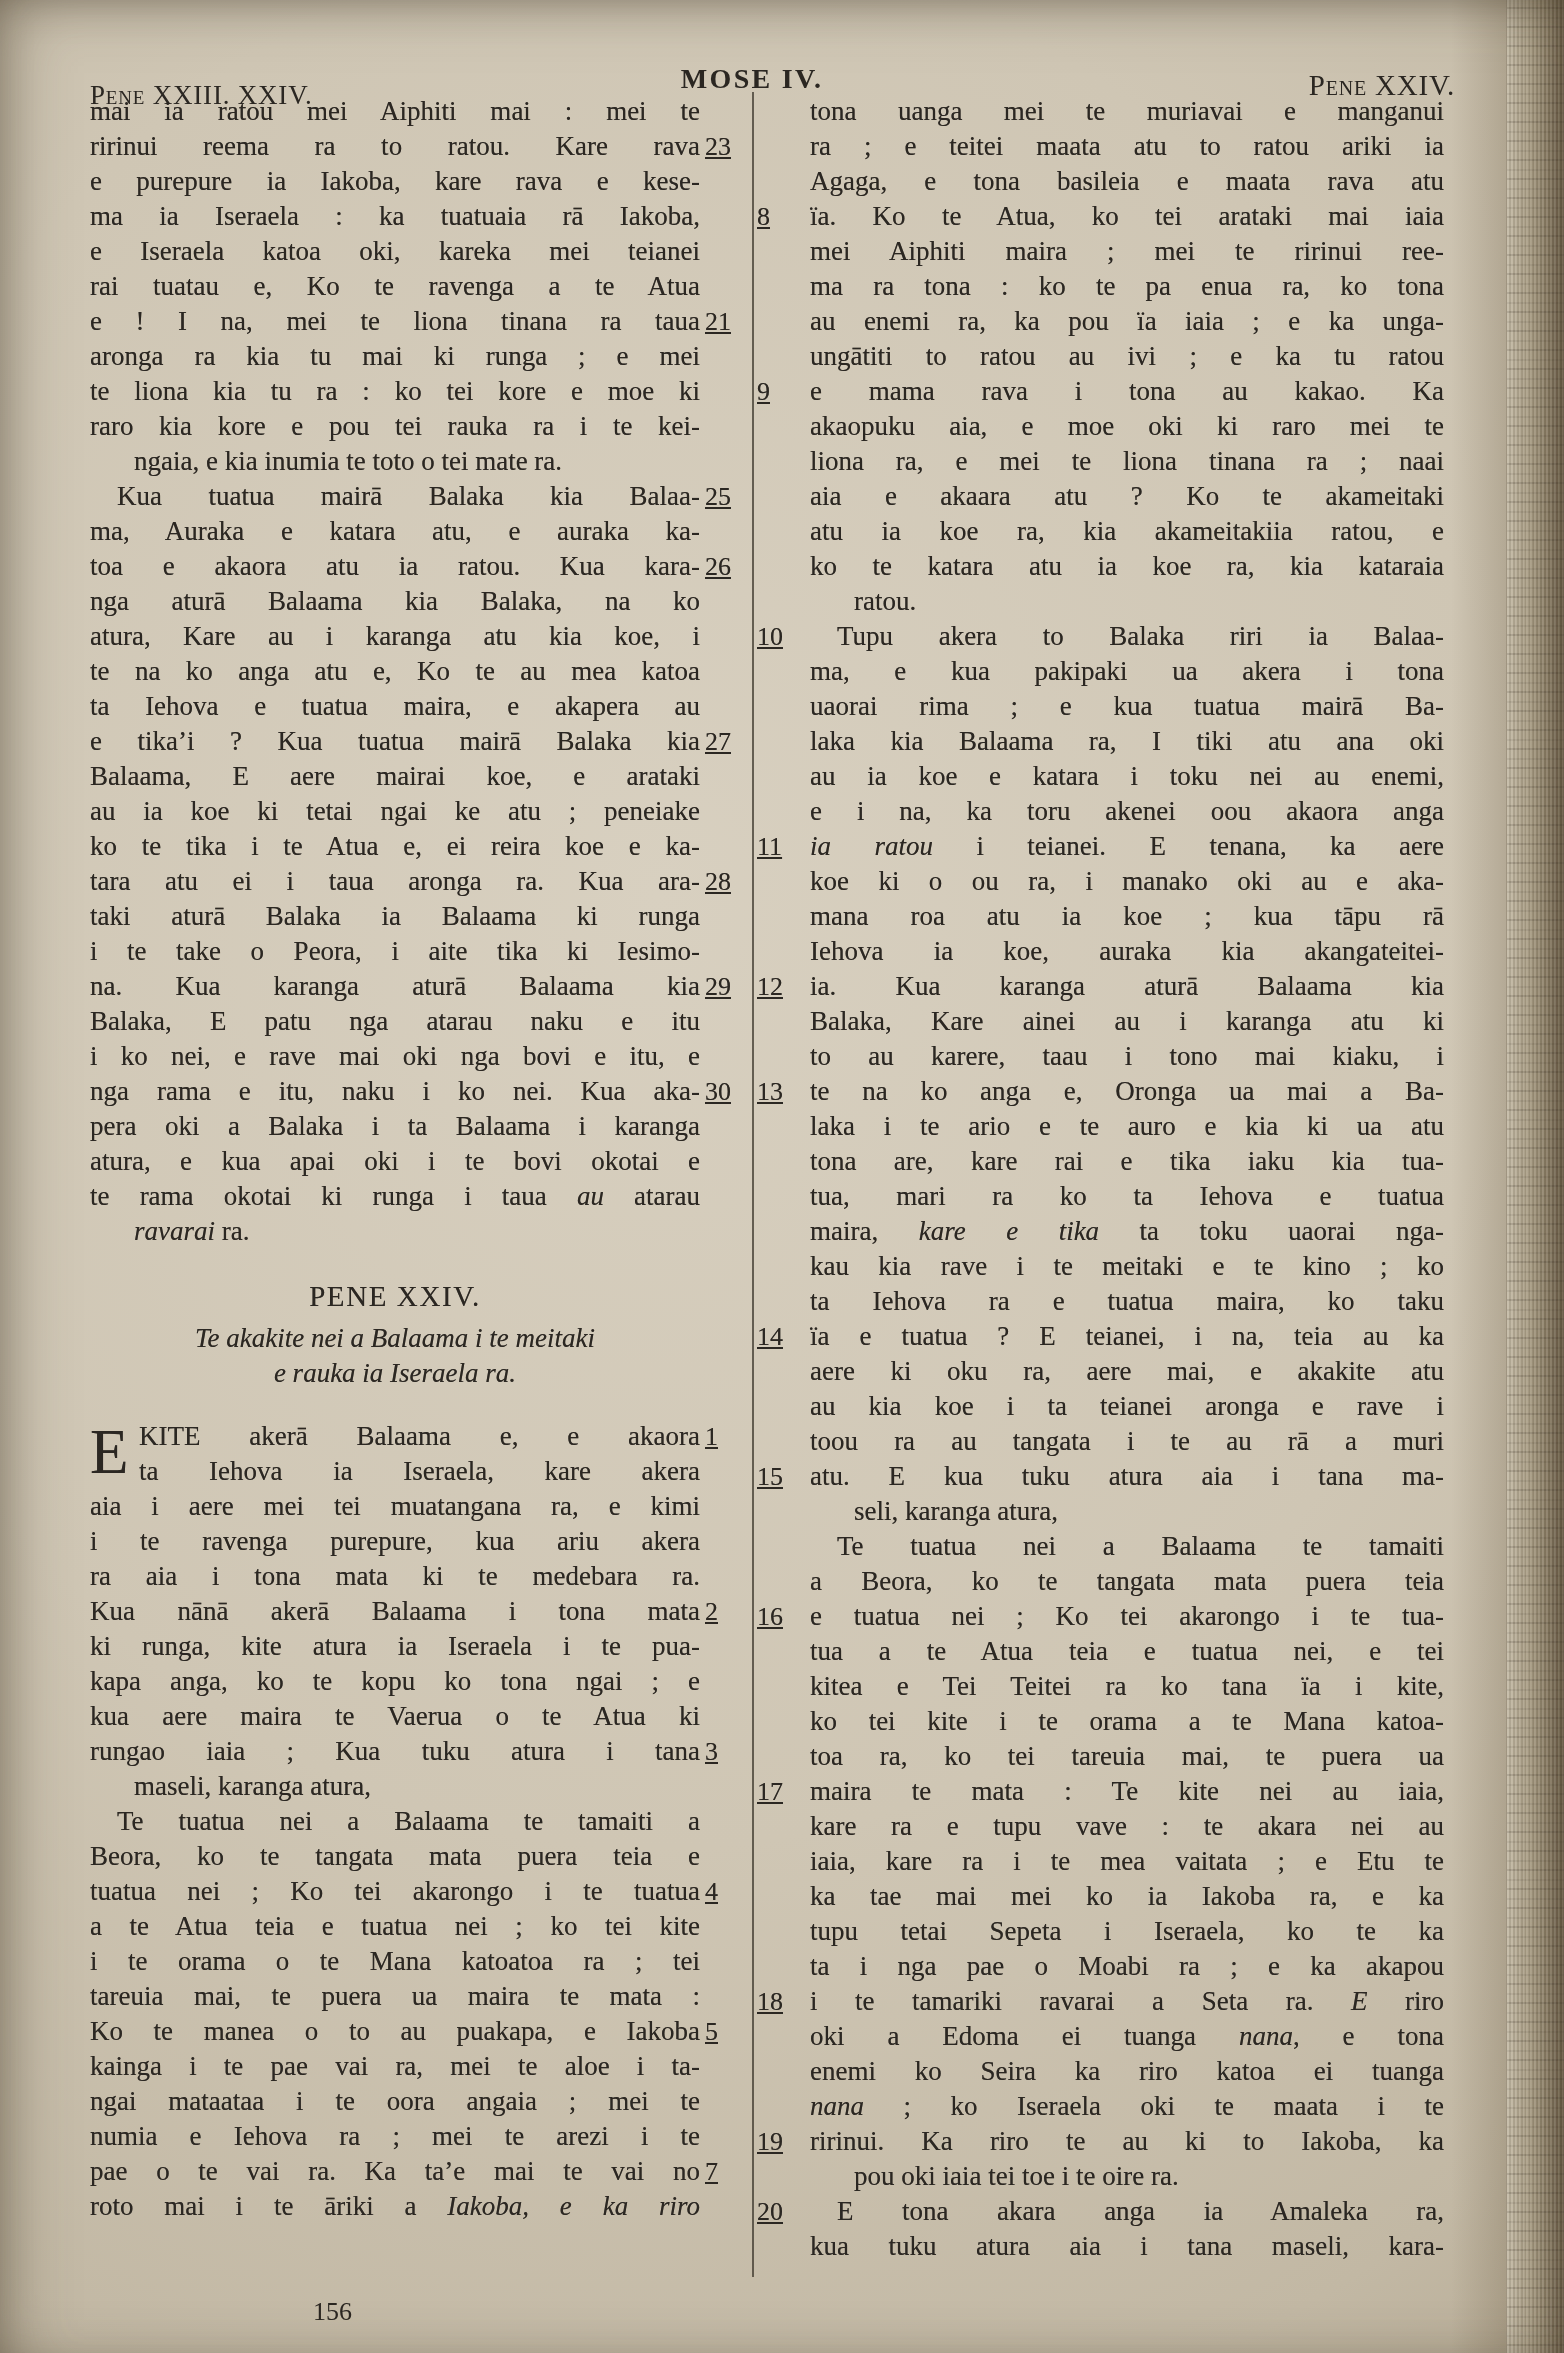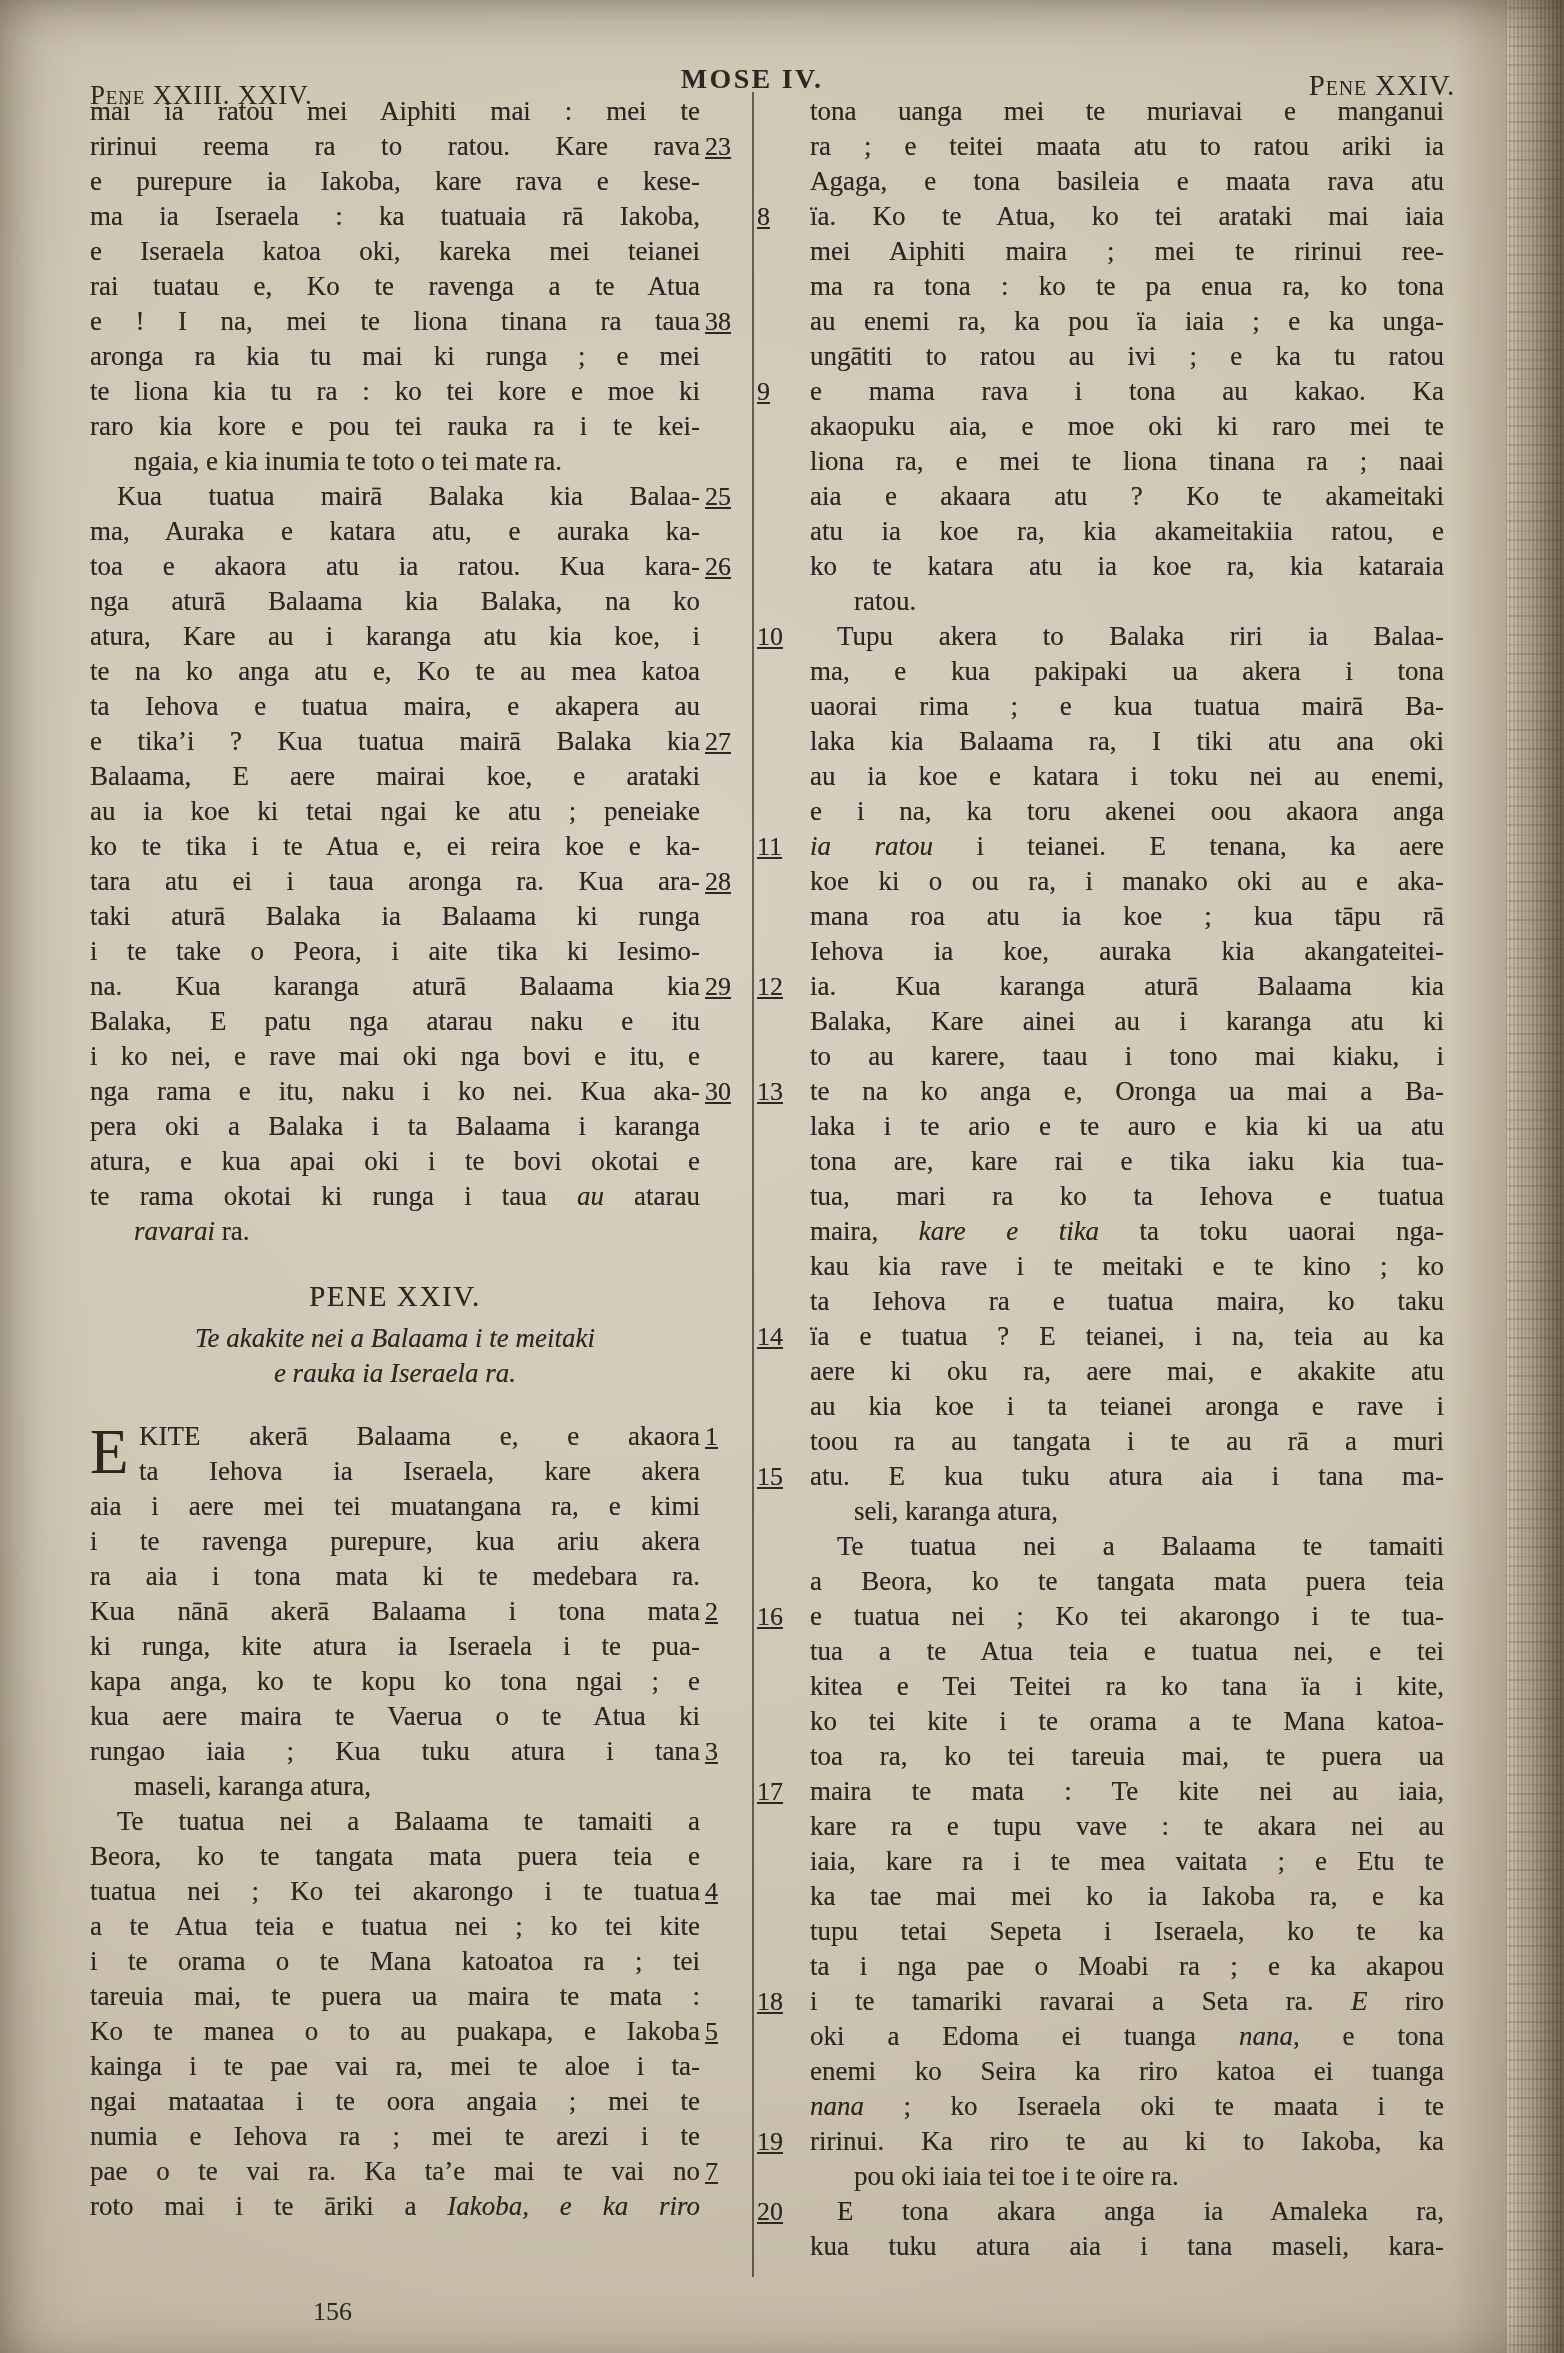--- a/index.html
+++ b/index.html
@@ -75,21 +75,21 @@
 
   <div class="rule"></div>
 
   <div class="col" id="col-left">
       <div class="line"><span class="txt">mai ia ratou mei Aiphiti mai : mei te</span></div>
       <div class="line"><span class="txt">ririnui reema ra to ratou.  Kare rava</span><span class="verse">23</span></div>
       <div class="line"><span class="txt">e purepure ia Iakoba, kare rava e kese-</span></div>
       <div class="line"><span class="txt">ma ia Iseraela : ka tuatuaia rā Iakoba,</span></div>
       <div class="line"><span class="txt">e Iseraela katoa oki, kareka mei teianei</span></div>
       <div class="line"><span class="txt">rai tuatau e, Ko te ravenga a te Atua</span></div>
-      <div class="line"><span class="txt">e !  I na, mei te liona tinana ra taua</span><span class="verse">38</span></div>
+      <div class="line"><span class="txt">e !  I na, mei te liona tinana ra taua</span><span class="verse">21</span></div>
       <div class="line"><span class="txt">aronga ra kia tu mai ki runga ; e mei</span></div>
       <div class="line"><span class="txt">te liona kia tu ra : ko tei kore e moe ki</span></div>
       <div class="line"><span class="txt">raro kia kore e pou tei rauka ra i te kei-</span></div>
       <div class="line s-e"><span class="txt">ngaia, e kia inumia te toto o tei mate ra.</span></div>
       <div class="line s-i"><span class="txt">Kua tuatua mairā Balaka kia Balaa-</span><span class="verse">25</span></div>
       <div class="line"><span class="txt">ma, Auraka e katara atu, e auraka ka-</span></div>
       <div class="line"><span class="txt">toa e akaora atu ia ratou.  Kua kara-</span><span class="verse">26</span></div>
       <div class="line"><span class="txt">nga aturā Balaama kia Balaka, na ko</span></div>
       <div class="line"><span class="txt">atura, Kare au i karanga atu kia koe, i</span></div>
       <div class="line"><span class="txt">te na ko anga atu e, Ko te au mea katoa</span></div>

